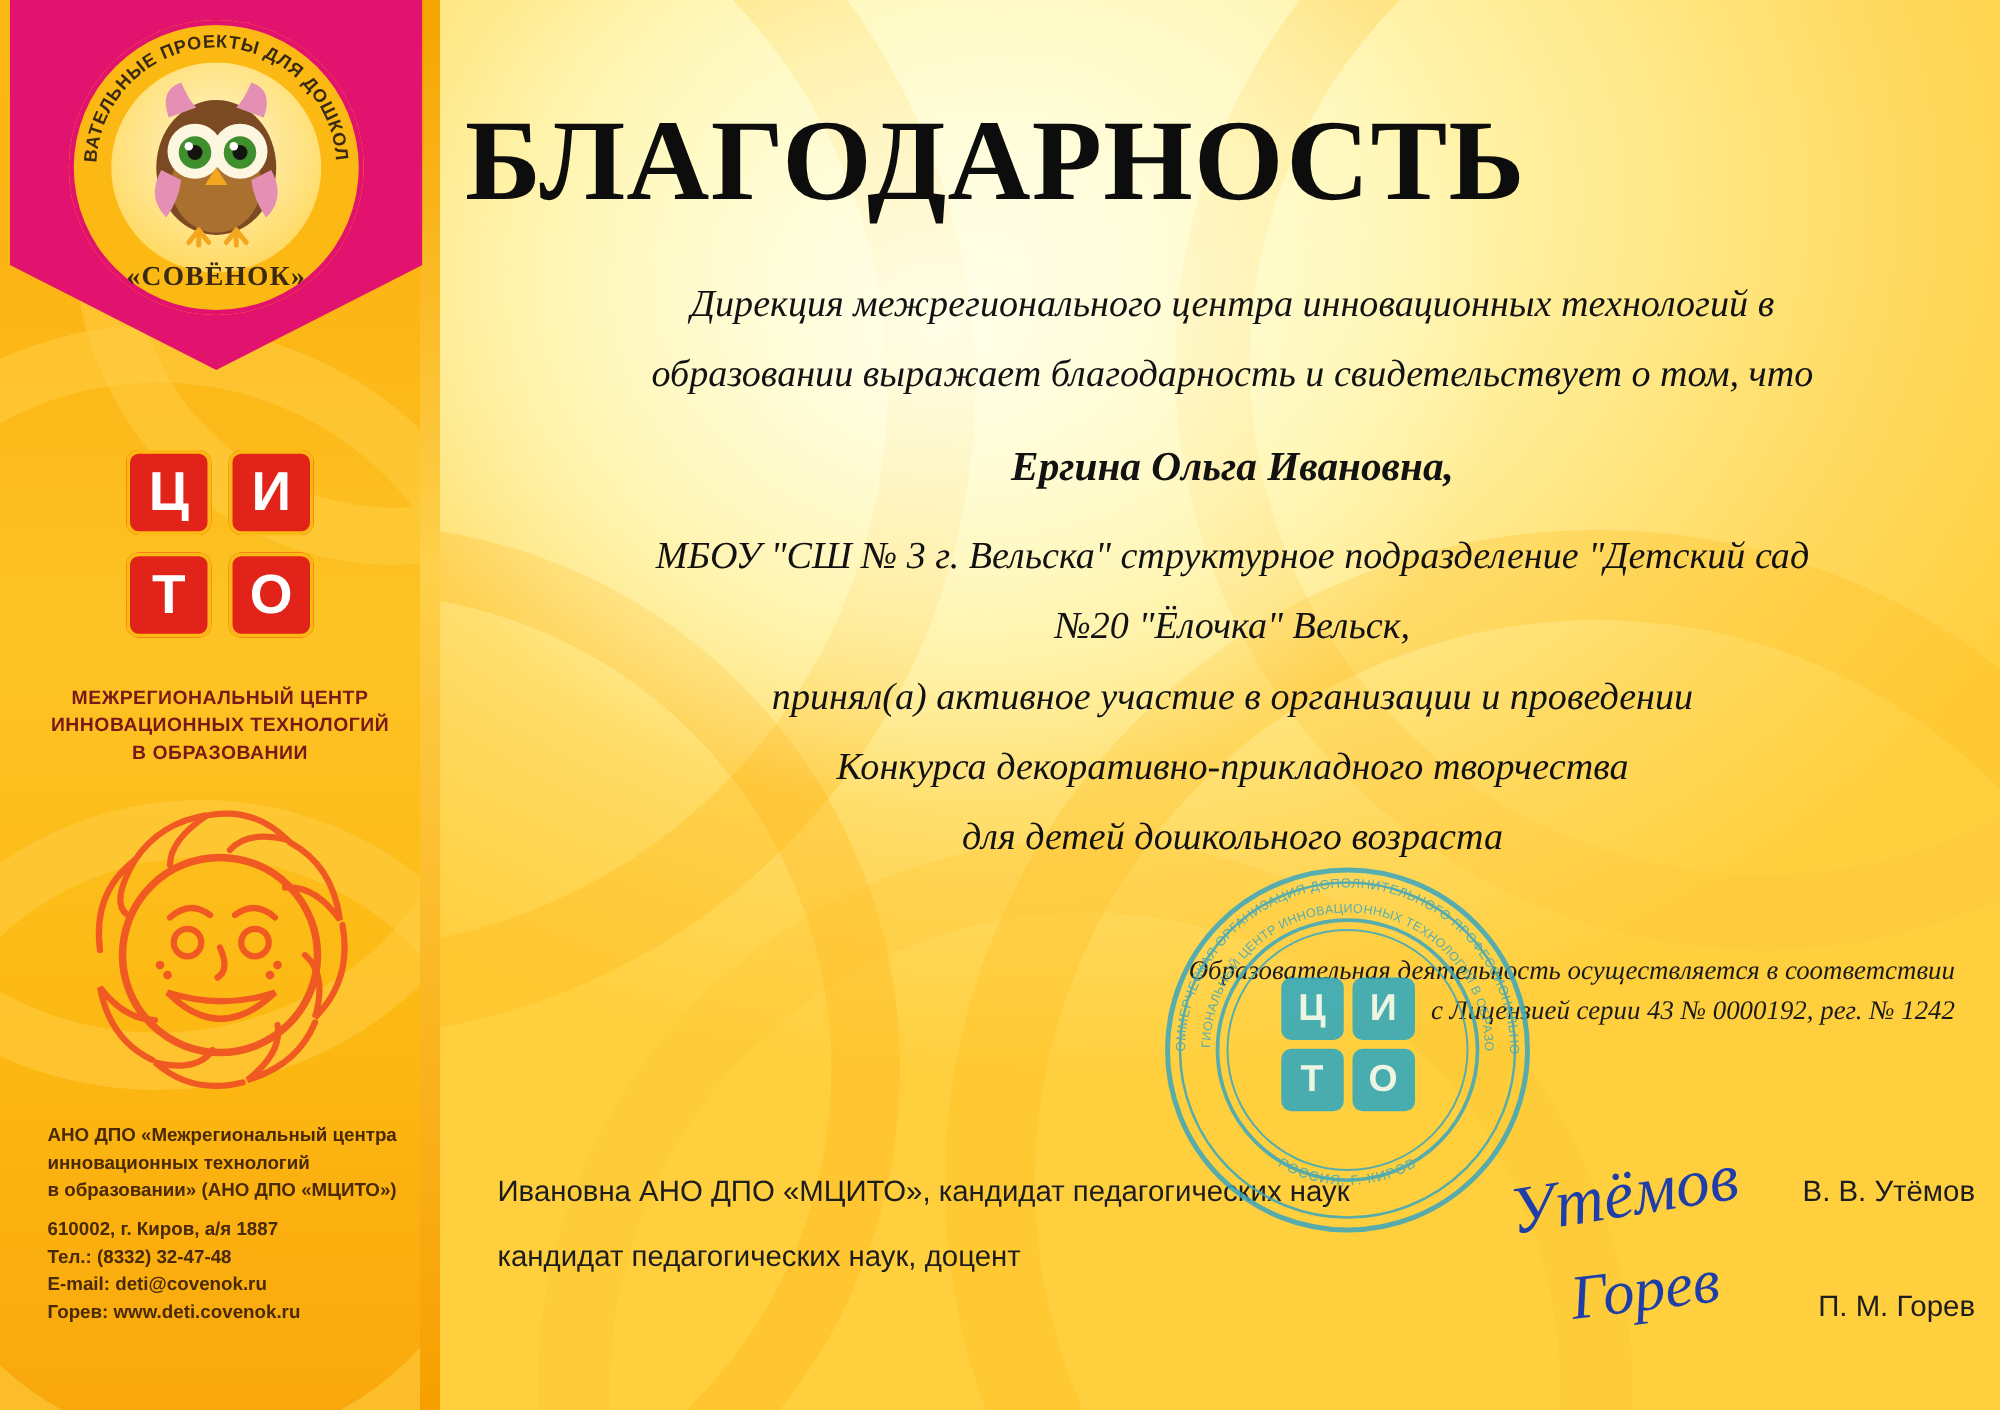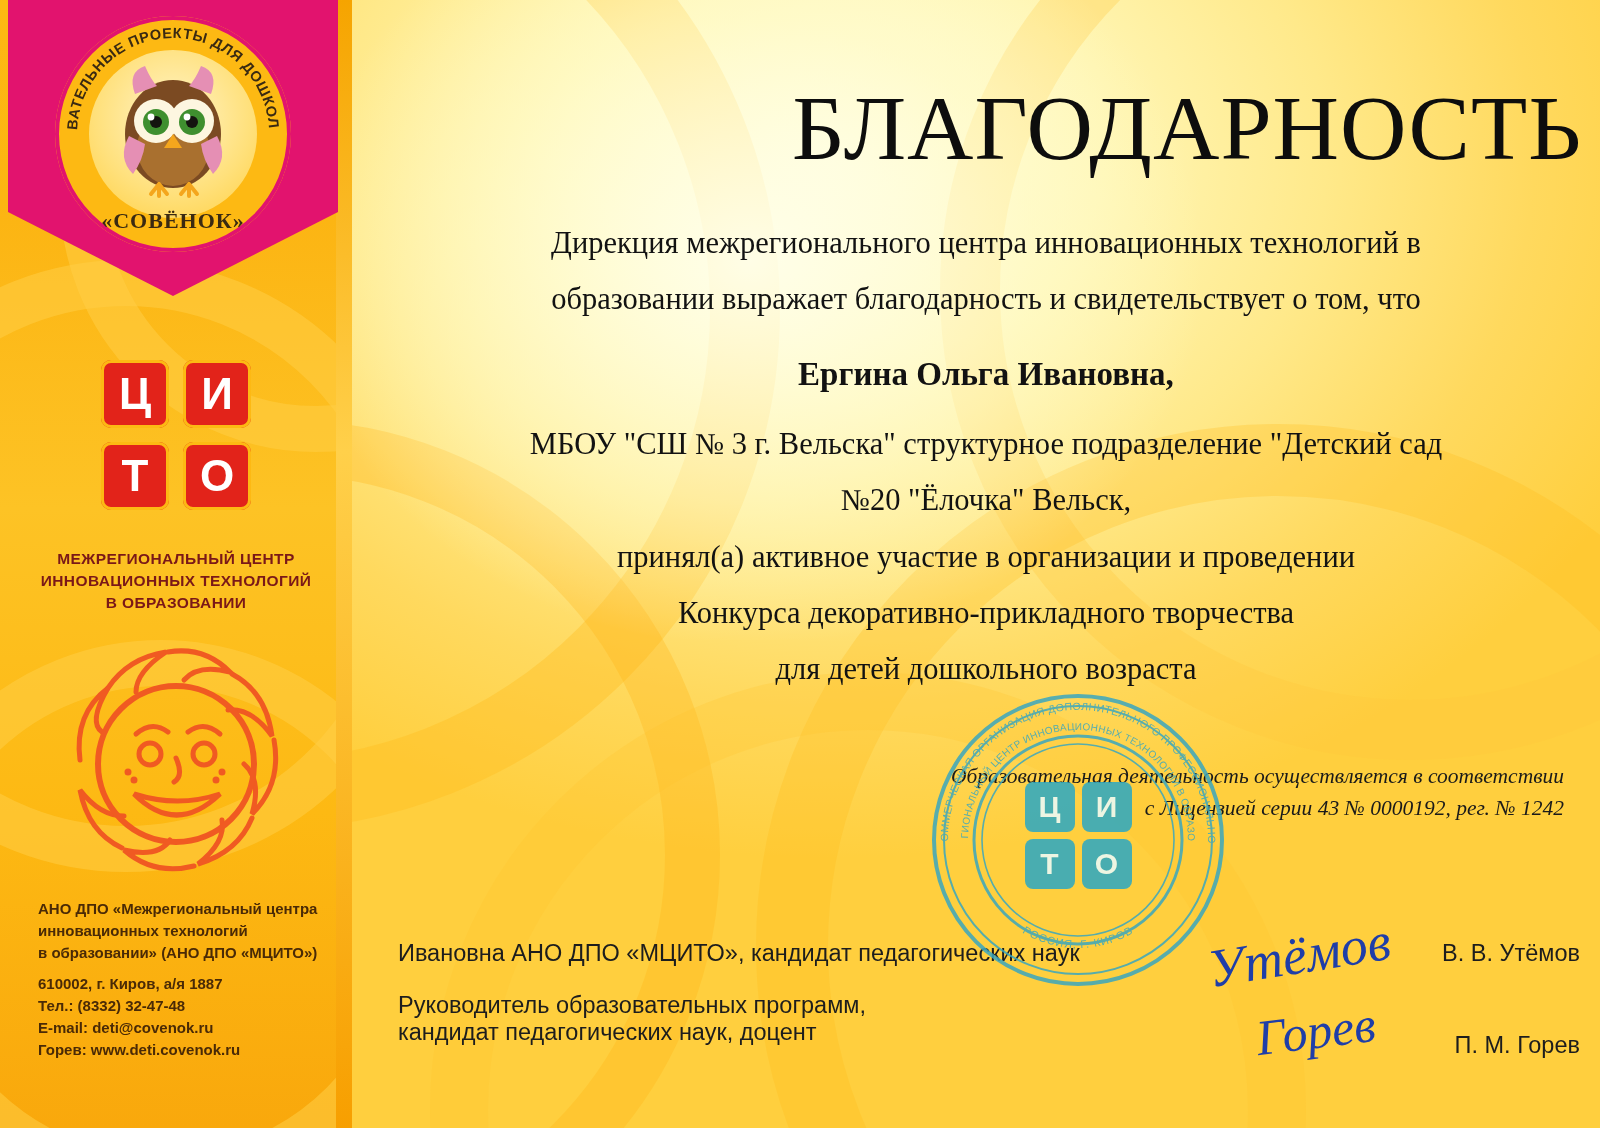--- a/index.html
+++ b/index.html
@@ -164,38 +164,38 @@
 
   
   .content {
     position: absolute;
     left: 372px; top: 0;
     width: 1228px; height: 1128px;
     z-index: 5;
   }
   .title {
     margin: 82px 0 0 0;
-    text-align: right;
+    text-align: left;
     font-family: "Liberation Serif", serif;
-    font-weight: normal;
+    font-weight: bold;
     font-size: 92px;
     letter-spacing: 1px;
     color: #0d0d0d;
     line-height: 1;
     padding-right: 18px;
   }
   .body-text {
     margin-top: 46px;
     padding: 0 58px 0 58px;
     text-align: center;
     font-size: 30.5px;
     line-height: 1.52;
     color: #121212;
   }
-  .body-text p { margin: 0 0 10px 0; }
+  .body-text p { margin: 0 0 10px 0; font-style: italic; }
   .recipient {
     font-weight: bold;
     font-size: 33px;
     margin: 26px 0 22px 0 !important;
   }
   .license {
     position: absolute;
     right: 36px;
     top: 760px;
     width: 740px;
@@ -434,21 +434,20 @@
     <div class="signatures">
       <div class="sig-row">
         <div class="role">
           <span>Ивановна АНО ДПО «МЦИТО», кандидат педагогических наук</span>
         </div>
         <div class="sig-mark one">Утёмов</div>
         <div class="name">В. В. Утёмов</div>
       </div>
       <div class="sig-row second">
         <div class="role">
-          <span>Руководитель образовательных программ,</span>
           <span class="l2">кандидат педагогических наук, доцент</span>
         </div>
         <div class="sig-mark two">Горев</div>
         <div class="name">П. М. Горев</div>
       </div>
     </div>
 
   </div>
 </div>
 

